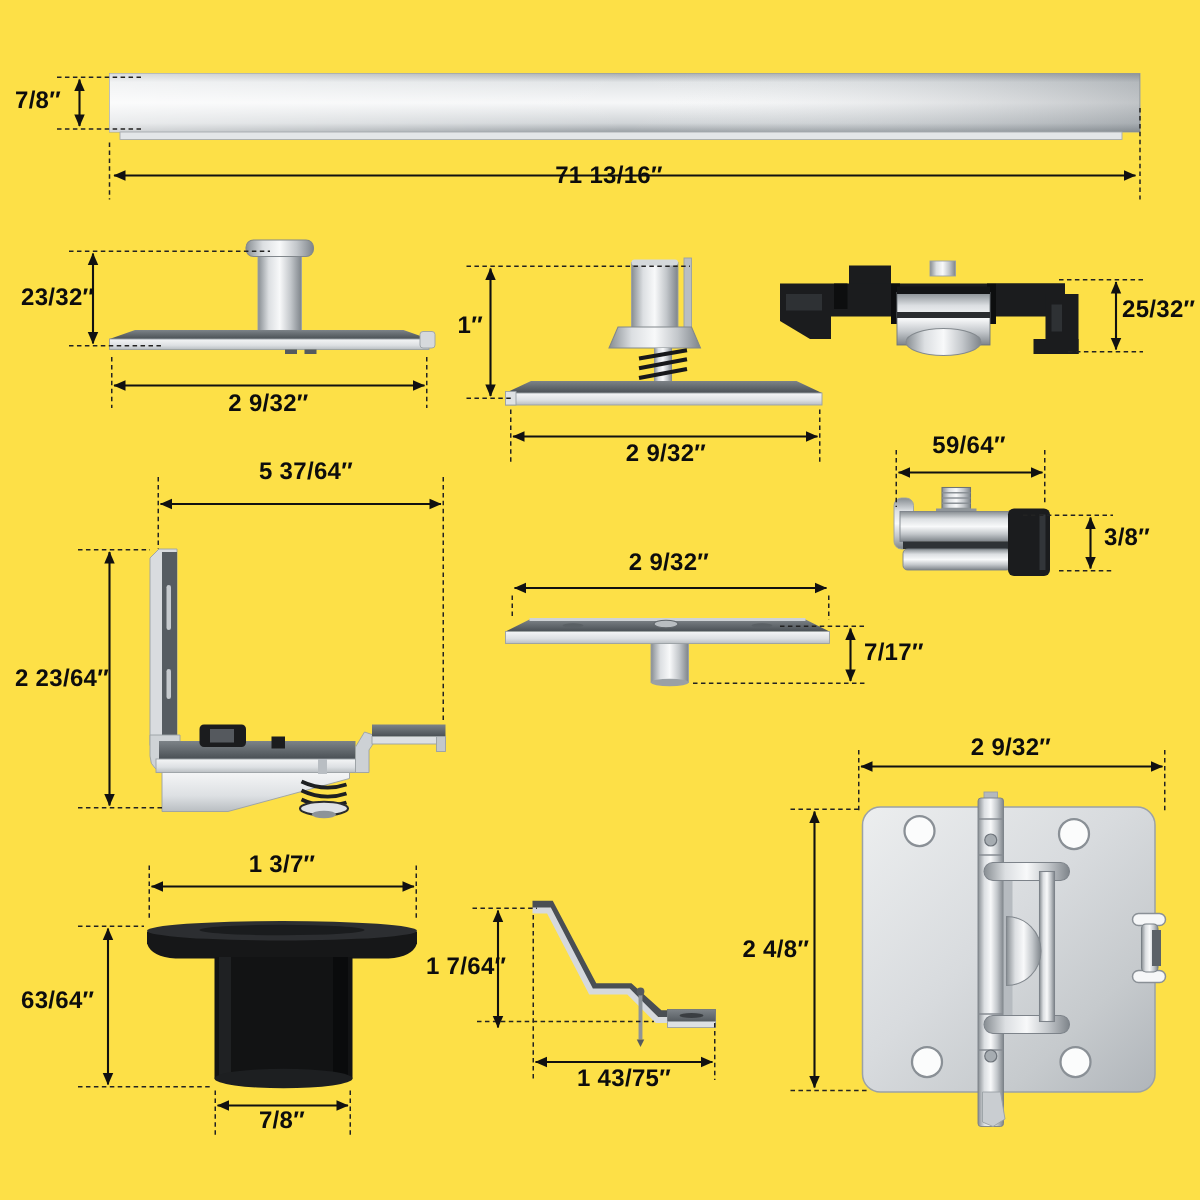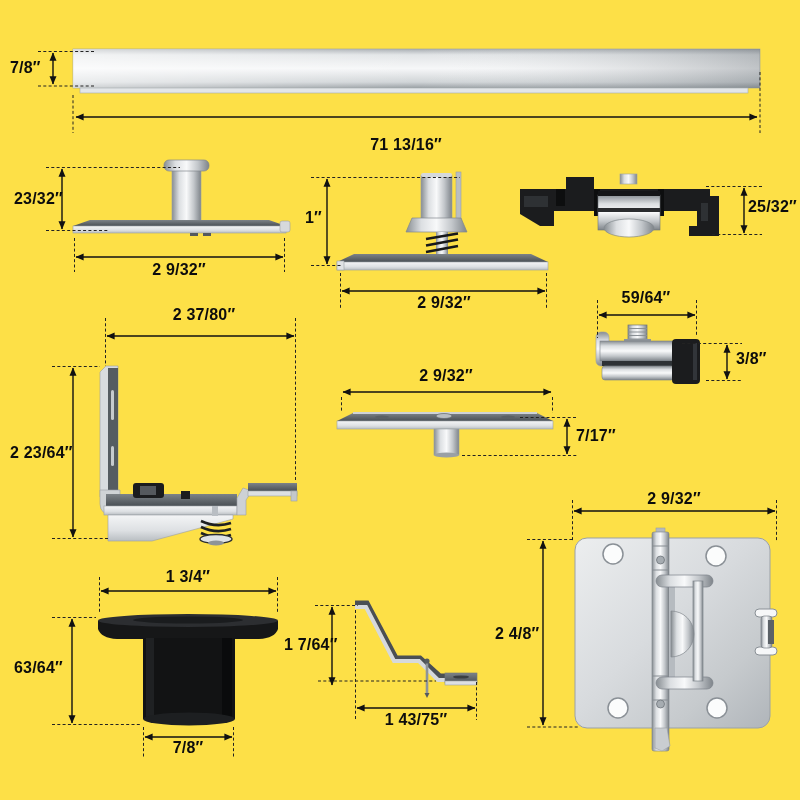--- a/index.html
+++ b/index.html
@@ -297,40 +297,40 @@
     <line class="dim" x1="574" y1="511" x2="775" y2="511"></line>
   </g>
   <g>
     <line class="ext" x1="527" y1="539.5" x2="572" y2="539.5"></line>
     <line class="ext" x1="527" y1="727" x2="578" y2="727"></line>
     <line class="dim" x1="543" y1="541" x2="543" y2="725"></line>
   </g>
 </svg>
 
 <span class="lbl" style="left:10px;top:59px">7/8″</span>
-<span class="lbl c" style="left:406px;top:136px">71 13/16″</span>
+<span class="lbl c" style="left:406px;top:109px">71 13/16″</span>
 
 <span class="lbl" style="left:14px;top:190px">23/32″</span>
 <span class="lbl c" style="left:179px;top:261px">2 9/32″</span>
 
 <span class="lbl" style="left:305px;top:209px">1″</span>
 <span class="lbl c" style="left:444px;top:294px">2 9/32″</span>
 
 <span class="lbl" style="left:748px;top:198px">25/32″</span>
 
-<span class="lbl c" style="left:204px;top:306px">2 37/80″</span>
+<span class="lbl c" style="left:204px;top:306px">5 37/64″</span>
 <span class="lbl" style="left:10px;top:444px">2 23/64″</span>
 
 <span class="lbl c" style="left:446px;top:367px">2 9/32″</span>
 <span class="lbl" style="left:576px;top:427px">7/17″</span>
 
 <span class="lbl c" style="left:646px;top:289px">59/64″</span>
 <span class="lbl" style="left:736px;top:350px">3/8″</span>
 
-<span class="lbl c" style="left:188px;top:568px">1 3/4″</span>
+<span class="lbl c" style="left:188px;top:568px">1 3/7″</span>
 <span class="lbl" style="left:14px;top:659px">63/64″</span>
 <span class="lbl c" style="left:188px;top:739px">7/8″</span>
 
 <span class="lbl" style="left:284px;top:636px">1 7/64″</span>
 <span class="lbl c" style="left:416px;top:711px">1 43/75″</span>
 
 <span class="lbl c" style="left:674px;top:490px">2 9/32″</span>
 <span class="lbl" style="left:495px;top:625px">2 4/8″</span>
 
 </div>

